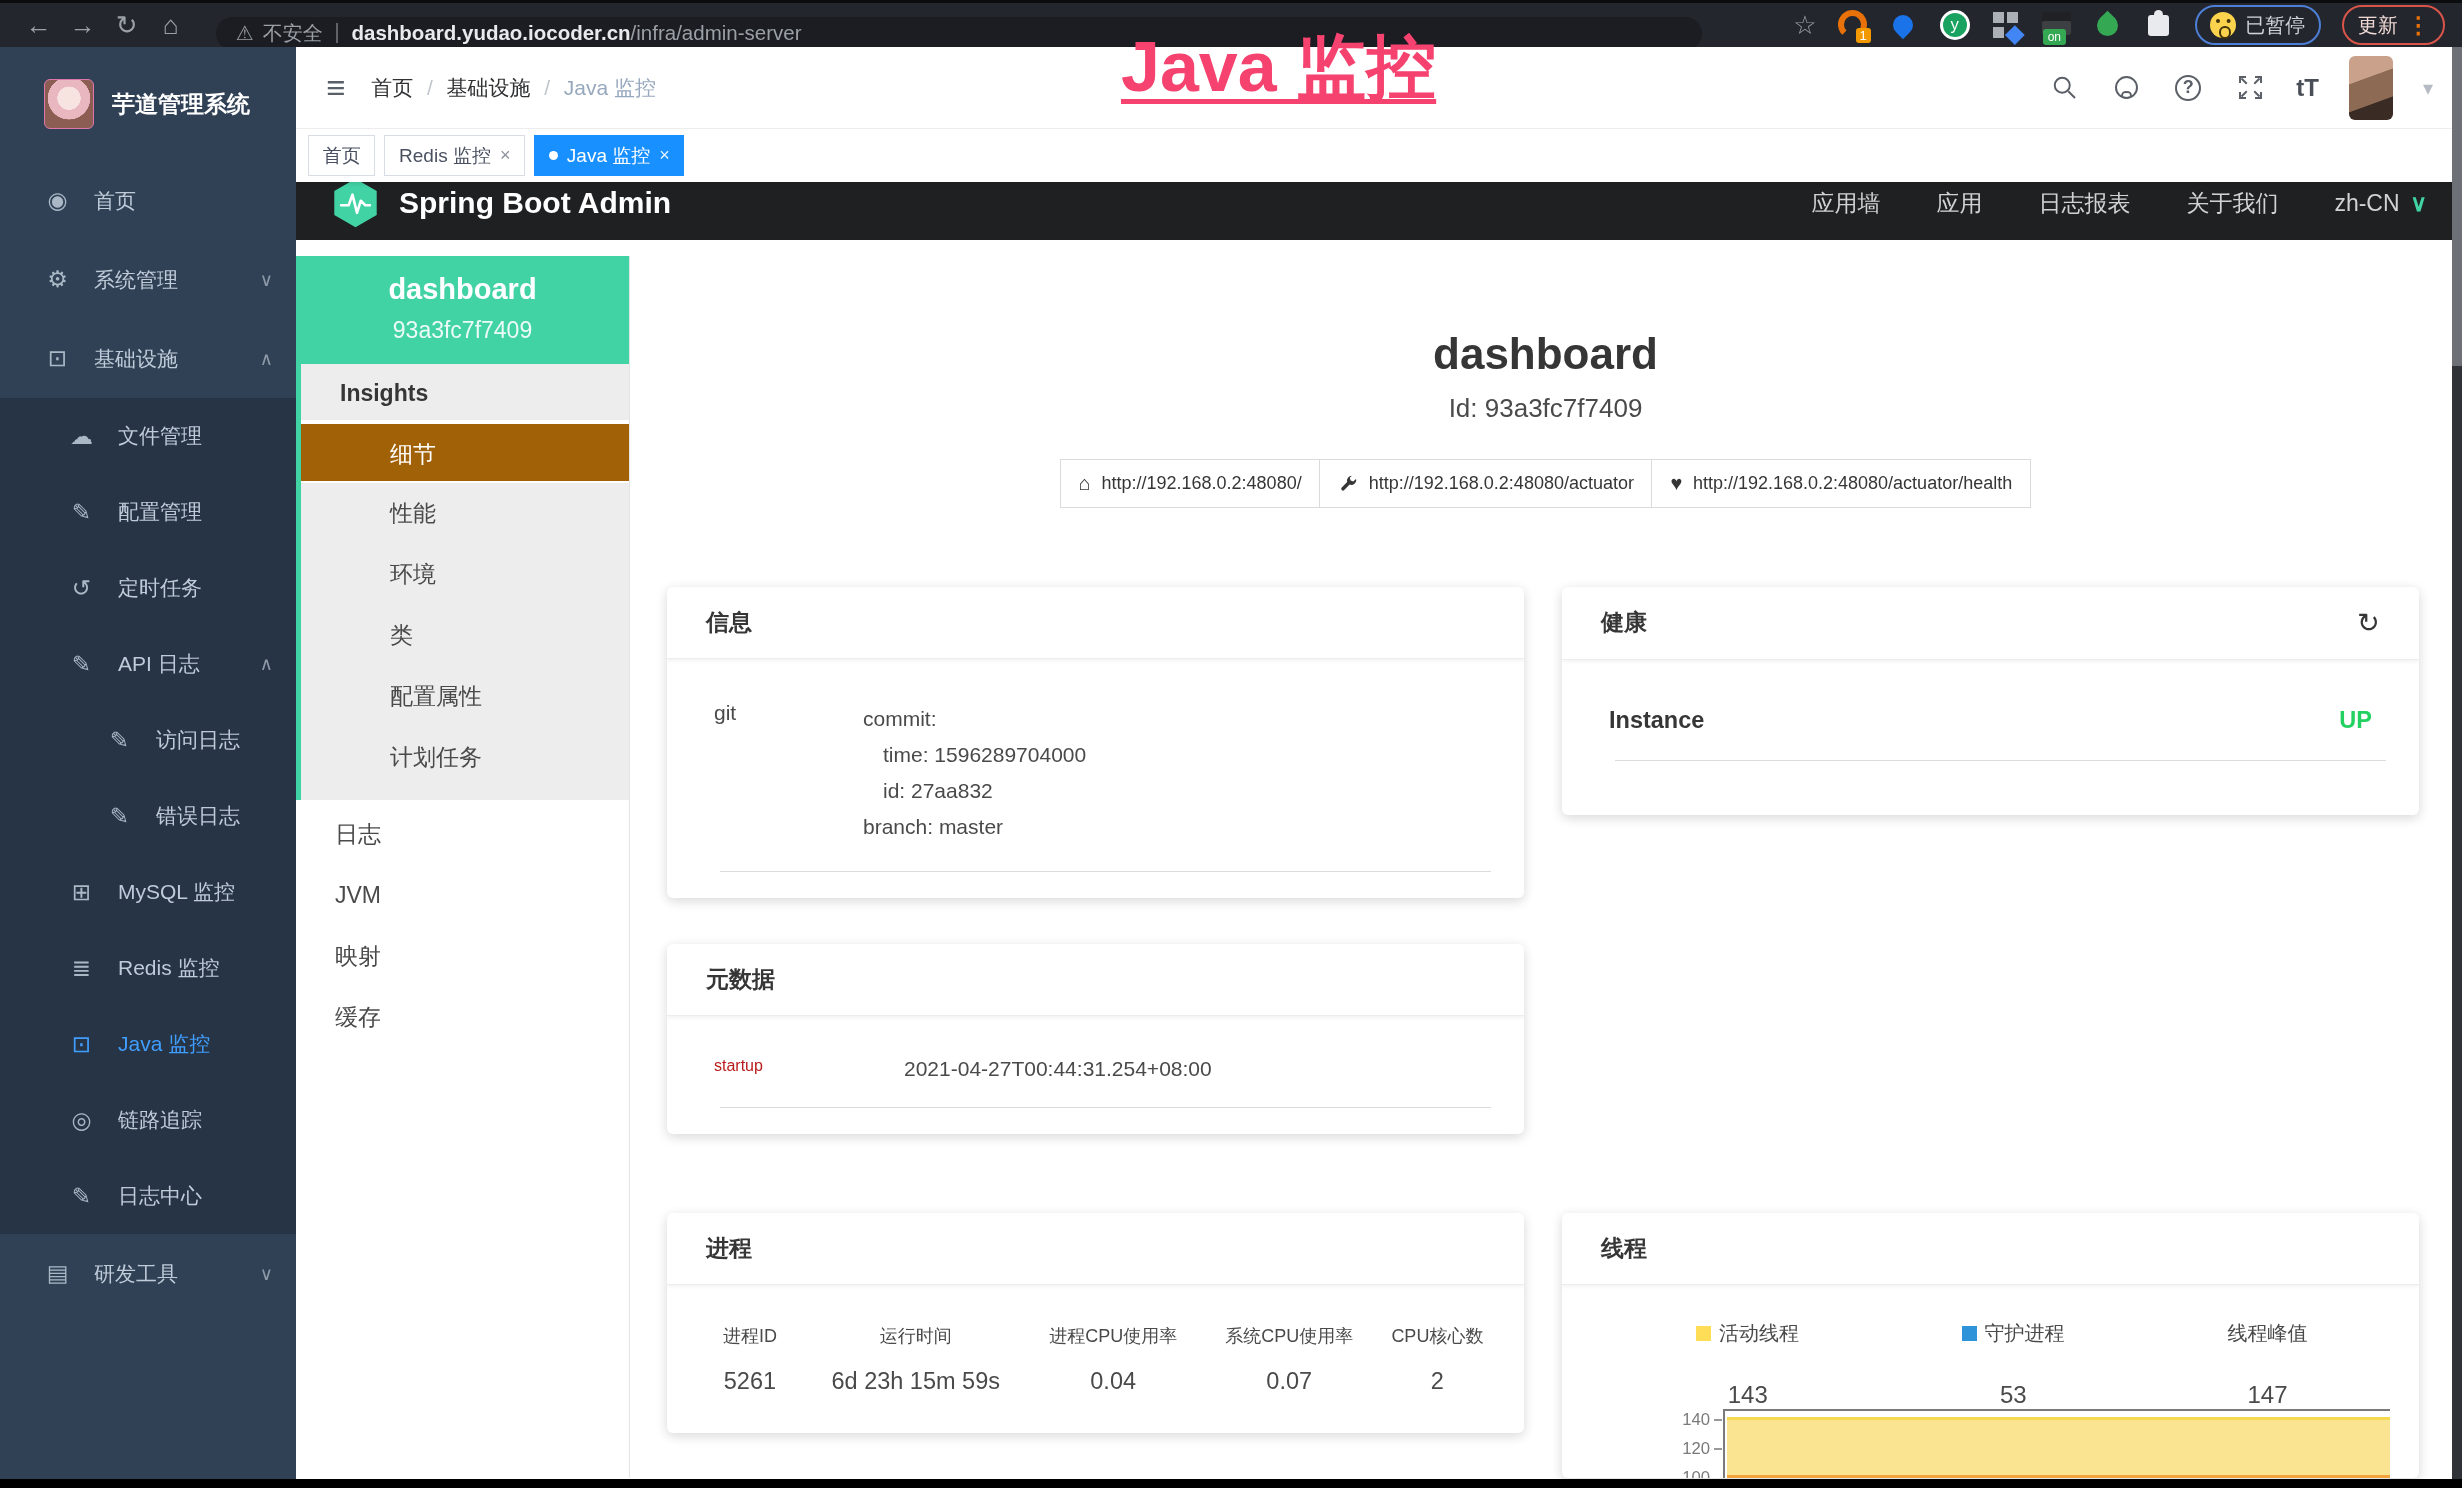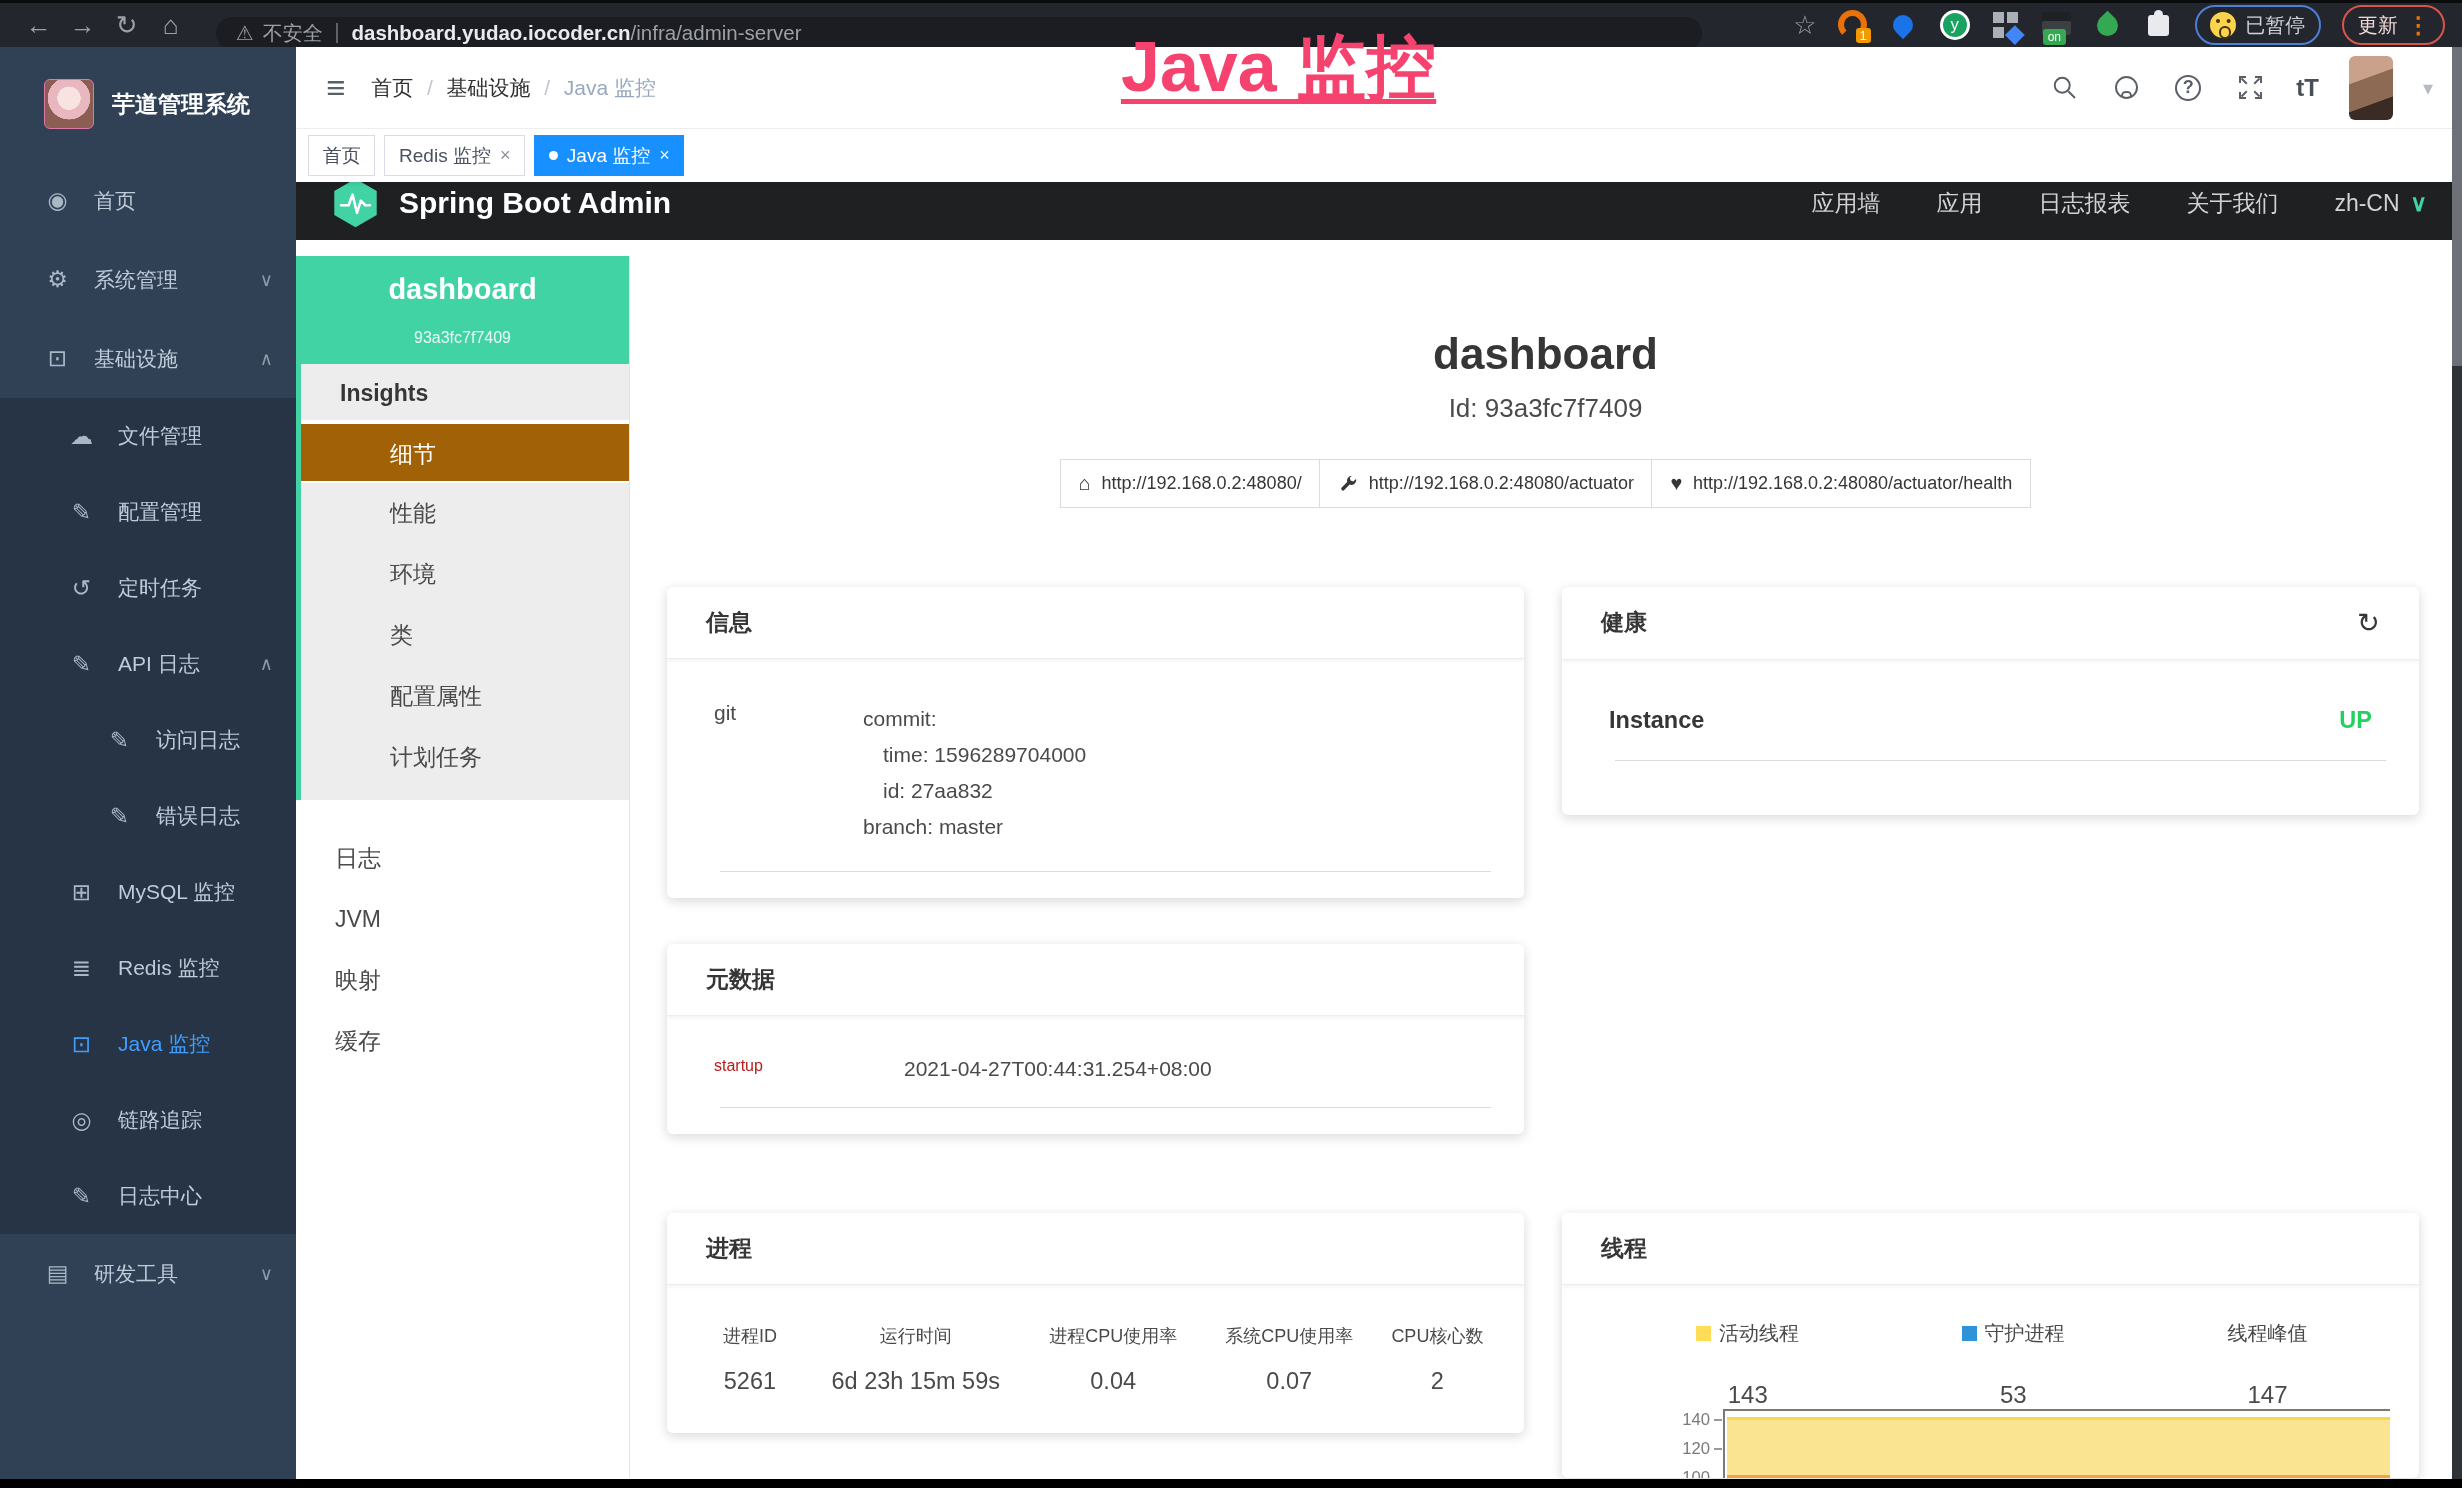--- a/index.html
+++ b/index.html
@@ -100,28 +100,28 @@
   #sba-brand .btxt { color:#ffffff; font-size:30px; font-weight:bold; }
   #sba-nav { margin-left:auto; display:flex; align-items:center; gap:56px; }
   .sba-nav-item { color:#d2d2d2; font-size:23px; cursor:pointer; }
   #sba-lang { display:flex; align-items:center; gap:10.6px; color:#d2d2d2; font-size:23px; }
   #sba-lang .i-chev-d { color:#42d3a5; font-weight:bold; }
 
   
   #sba-sidebar { position:absolute; left:296px; top:256px; width:334px; height:1222px; background:#fff; border-right:1.5px solid #e4e4e4; z-index:2; }
   #instance-head { height:108px; background:#42d3a5; color:#fff; text-align:center; padding-top:16.7px; cursor:pointer; }
   #instance-head .iname { font-size:29px; font-weight:bold; }
-  #instance-head .iid { font-size:16px; opacity:.9; margin-top:23px; }
+  #instance-head .iid { font-size:23px; opacity:.9; margin-top:11px; }
   #insights-block { background:#ededed; border-left:5.3px solid #42d3a5; }
   .section-title { height:58px; line-height:58px; padding-left:39px; font-size:23px; font-weight:bold; color:#363636; border-bottom:2.3px solid #fff; }
   .s-item { height:61px; line-height:61px; padding-left:89px; font-size:23px; color:#4a4a4a; cursor:pointer; }
   .s-item.active { background:#a16207; color:#fff; border-top:2.3px solid #fff; border-bottom:2.3px solid #fff; }
   #insights-block { padding-bottom:12px; }
   .r-item { height:61px; line-height:61px; padding-left:39px; font-size:23px; color:#4a4a4a; background:#fff; cursor:pointer; }
-  #sba-roots { padding-top:28px; }
+  #sba-roots { padding-top:4px; }
 
   
   #sba-content { position:absolute; left:629px; top:256px; width:1833px; height:1222px; background:#fff; }
   #inst-title { position:absolute; left:0; top:73px; width:100%; text-align:center; font-size:44px; font-weight:bold; color:#363636; }
   #inst-id { position:absolute; left:0; top:137px; width:100%; text-align:center; font-size:26px; color:#4a4a4a; }
   #links-row { position:absolute; left:0; top:203px; width:100%; display:flex; justify-content:center; }
   .link-btn { display:flex; align-items:center; gap:10.6px; border:1.5px solid #dbdbdb; background:#fff; padding:12px 18px; font-size:18px; color:#363636; cursor:pointer; }
   .link-btn + .link-btn { margin-left:-1.5px; }
   .link-btn .li { font-size:20px; }
   .link-btn svg { width:20px; height:20px; fill:#363636; }

